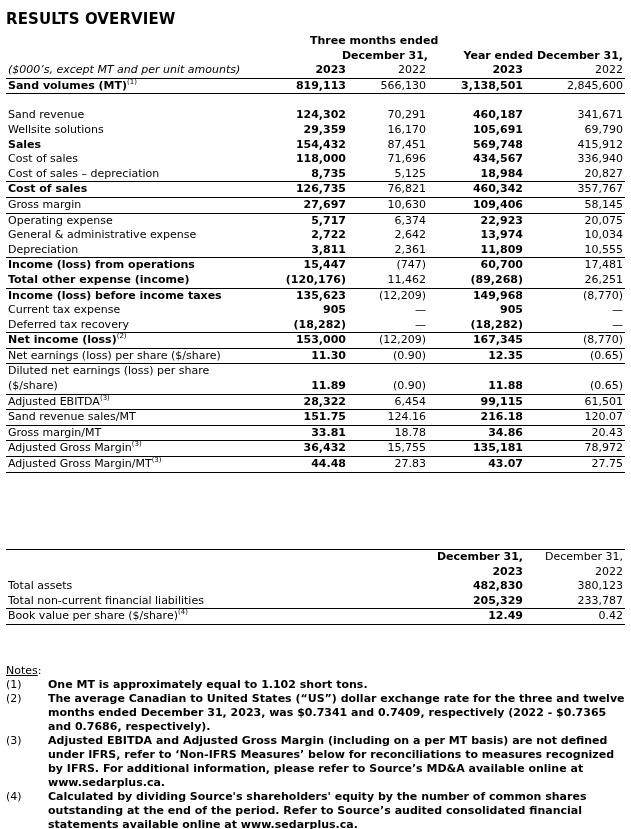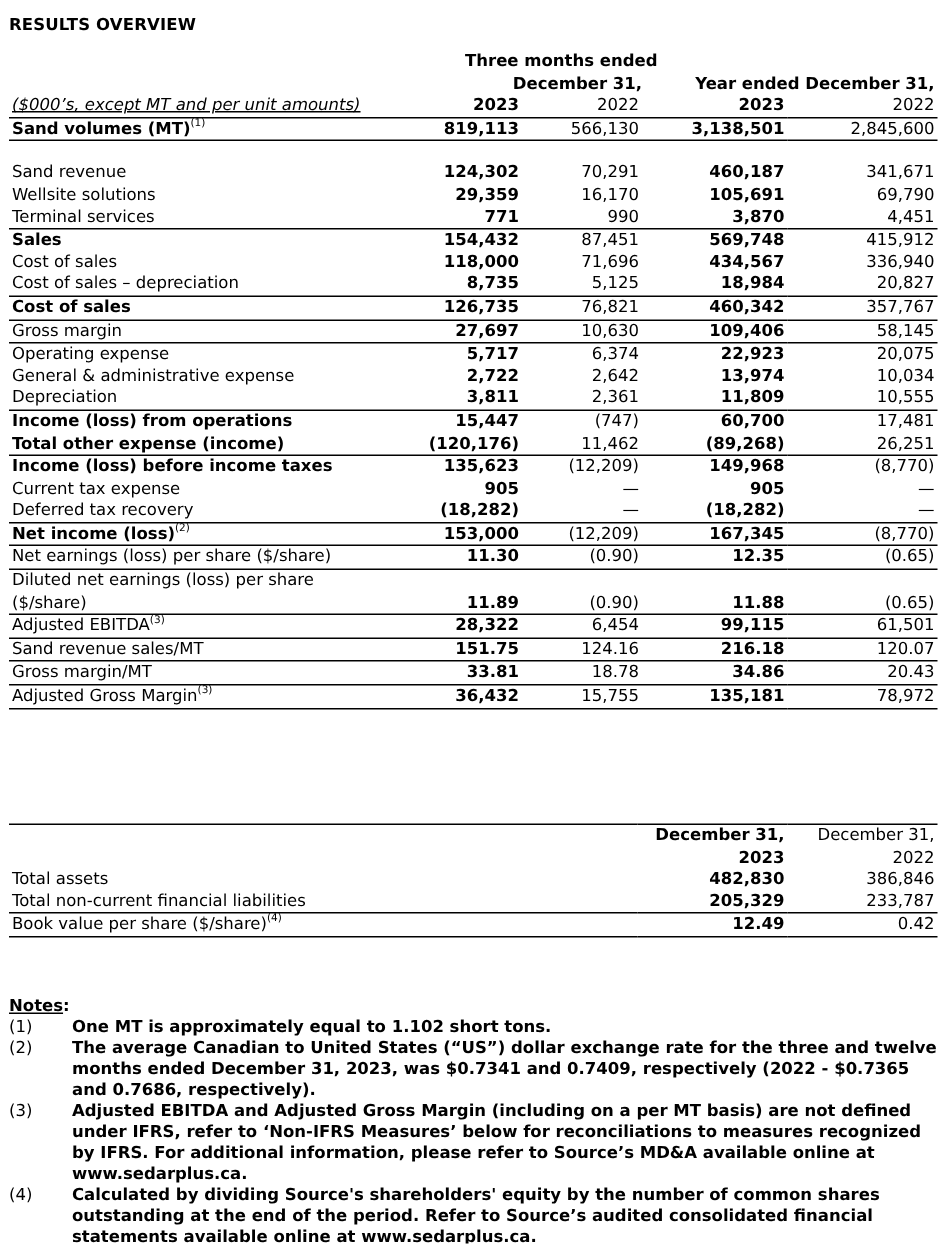--- a/index.html
+++ b/index.html
@@ -1,34 +1,34 @@
 <!DOCTYPE html>
 <html><head>
 <meta charset="utf-8">
 <style>
   html, body { margin: 0; padding: 0; background: #ffffff; }
   body {
     width: 631px; height: 829px; overflow: hidden;
     font-family: "DejaVu Sans", sans-serif; font-size: 11px; color: #000;
     position: relative;
   }
-  .title { position: absolute; left: 6px; top: 10px; font-weight: bold; font-size: 11px; letter-spacing: 0.1px; }
+  .title { position: absolute; left: 6px; top: 10px; font-weight: bold; font-size: 15px; letter-spacing: 0.1px; }
   table { border-collapse: collapse; position: absolute; left: 6px; width: 619px; table-layout: fixed; }
   td { padding: 0 2px; line-height: 14.6px; white-space: nowrap; vertical-align: bottom; }
   td.lbl { text-align: left; }
   td.num { text-align: right; }
   .b { font-weight: bold; }
-  .i { font-style: italic; text-decoration: underline; }
+  .i { font-style: italic; }
   sup { font-size: 7px; vertical-align: 5px; line-height: 0; }
   tr.bb td { border-bottom: 1px solid #000; }
   tr.bt2 td { border-top: 1.5px solid #000; }
   #main { top: 34px; }
   #bal { top: 549px; }
   .notes { position: absolute; left: 6px; top: 664px; width: 620px; font-size: 11px; line-height: 14px; }
-  .notes .hdr { font-weight: bold; }
+  .notes .hdr { font-weight: normal; }
   .notes .hdr u { text-decoration: underline; }
   .note { display: flex; }
   .note .n { width: 42px; flex: none; }
   .note .t { flex: 1; white-space: normal; font-weight: bold; }
 </style>
 </head>
 <body>
 
 <div class="title">RESULTS OVERVIEW</div>
 
@@ -75,27 +75,20 @@
         <td class="num b">460,187</td>
         <td class="num">341,671</td>
       </tr>
       <tr>
         <td class="lbl"><span>Wellsite solutions</span></td>
         <td class="num b">29,359</td>
         <td class="num">16,170</td>
         <td class="num b">105,691</td>
         <td class="num">69,790</td>
       </tr>
-      <tr class="bb">
-        <td class="lbl"><span>Terminal services</span></td>
-        <td class="num b">771</td>
-        <td class="num">990</td>
-        <td class="num b">3,870</td>
-        <td class="num">4,451</td>
-      </tr>
       <tr>
         <td class="lbl b"><span>Sales</span></td>
         <td class="num b">154,432</td>
         <td class="num">87,451</td>
         <td class="num b">569,748</td>
         <td class="num">415,912</td>
       </tr>
       <tr>
         <td class="lbl"><span>Cost of sales</span></td>
         <td class="num b">118,000</td>
@@ -221,20 +214,27 @@
         <td class="num">18.78</td>
         <td class="num b">34.86</td>
         <td class="num">20.43</td>
       </tr>
       <tr class="bb">
         <td class="lbl"><span>Adjusted Gross Margin</span><sup style="font-weight: normal;">(3)</sup></td>
         <td class="num b">36,432</td>
         <td class="num">15,755</td>
         <td class="num b">135,181</td>
         <td class="num">78,972</td>
+      </tr>
+      <tr class="bb">
+        <td class="lbl"><span>Adjusted Gross Margin/MT</span><sup style="font-weight: normal;">(3)</sup></td>
+        <td class="num b">44.48</td>
+        <td class="num">27.83</td>
+        <td class="num b">43.07</td>
+        <td class="num">27.75</td>
       </tr>
     </tbody>
 </table>
 
 <table id="bal">
   <colgroup>
     <col style="width:419px">
       <col style="width:100px">
       <col style="width:100px">
   </colgroup>
@@ -248,21 +248,21 @@
       <td class="num">
         <div>December 31,</div>
         <div>2022</div>
       </td>
     </tr>
   </thead>
   <tbody id="bal-body">
       <tr>
         <td class="lbl"><span>Total assets</span></td>
         <td class="num b">482,830</td>
-        <td class="num">386,846</td>
+        <td class="num">380,123</td>
       </tr>
       <tr class="bb">
         <td class="lbl"><span>Total non-current financial liabilities</span></td>
         <td class="num b">205,329</td>
         <td class="num">233,787</td>
       </tr>
       <tr class="bb">
         <td class="lbl"><span>Book value per share ($/share)</span><sup>(4)</sup></td>
         <td class="num b">12.49</td>
         <td class="num">0.42</td>

